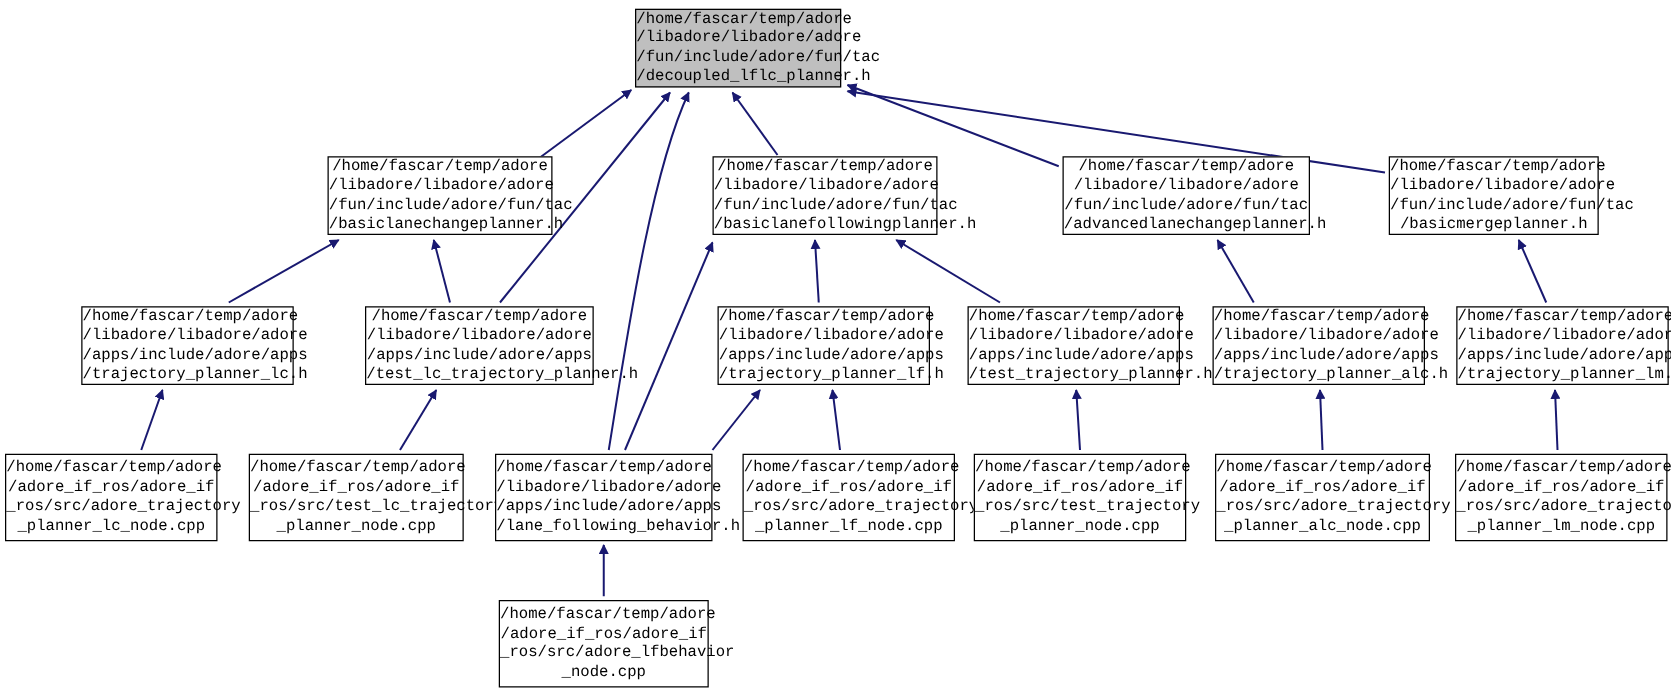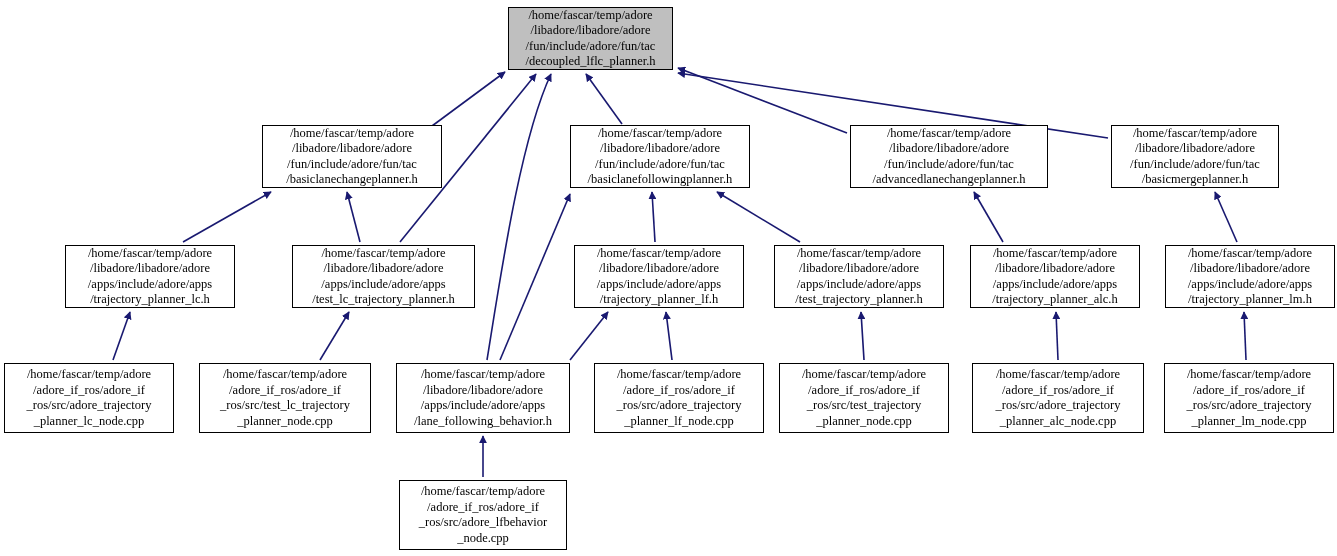--- a/index.html
+++ b/index.html
@@ -5,21 +5,21 @@
   html, body {
     margin: 0;
     padding: 0;
     background: #ffffff;
   }
   #graph {
     position: relative;
     width: 1337px;
     height: 556px;
     background: #ffffff;
-    font-family: Liberation Serif, serif;
+    font-family: Liberation Mono, monospace;
     overflow: hidden;
   }
   #edges {
     position: absolute;
     left: 0;
     top: 0;
     width: 1337px;
     height: 556px;
     pointer-events: none;
   }

